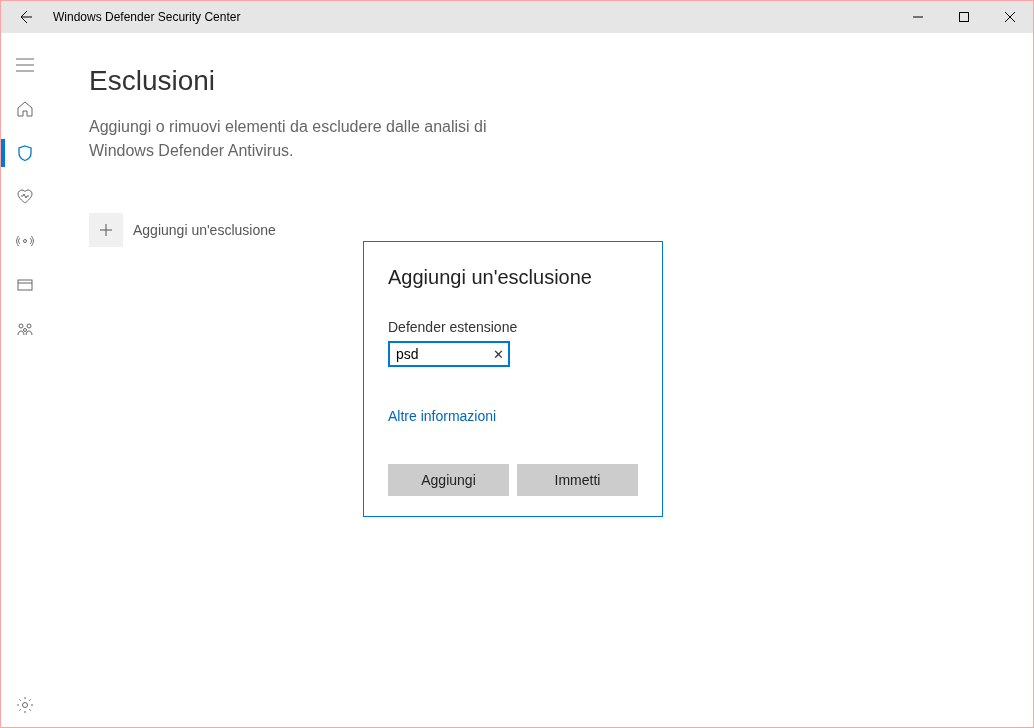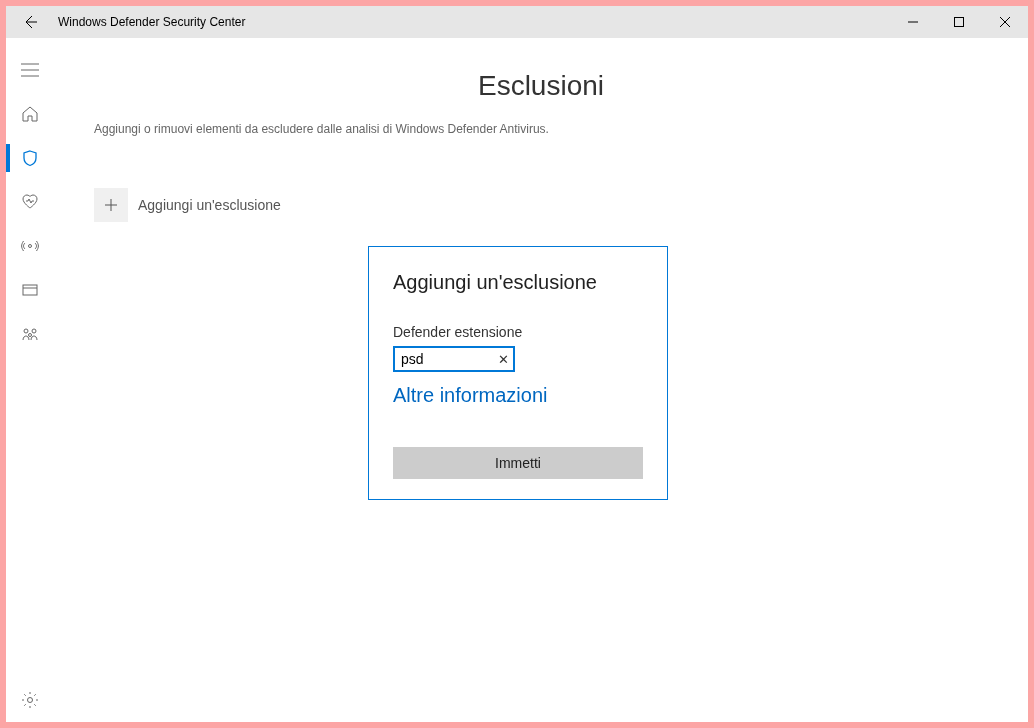--- a/index.html
+++ b/index.html
@@ -1,18 +1,18 @@
 <!DOCTYPE html>
 <html><head>
   <meta charset="utf-8">
   <style>
     * { margin: 0; padding: 0; box-sizing: border-box; font-family: "Segoe UI", -apple-system, sans-serif; }
     html, body { width: 1034px; height: 728px; overflow: hidden; background: #fff; }
 
-    .window { width: 1034px; height: 728px; border: 6px solid #fca5a5; display: flex; flex-direction: column; background: #fff; }
+    .window { width: 1034px; height: 728px; border: 1px solid #fca5a5; display: flex; flex-direction: column; background: #fff; }
 
     
     .titlebar { height: 32px; background: #e6e6e6; display: flex; align-items: center; position: relative; }
     .titlebar .back { width: 48px; height: 32px; display: flex; align-items: center; justify-content: center; cursor: pointer; }
     .titlebar .title { font-size: 12px; color: #000; margin-left: 4px; }
     .titlebar .controls { position: absolute; right: 0; top: 0; height: 32px; display: flex; }
     .titlebar .controls .ctrl { width: 46px; height: 32px; display: flex; align-items: center; justify-content: center; cursor: pointer; }
 
     
     .body { flex: 1; display: flex; position: relative; overflow: hidden; }
@@ -21,34 +21,34 @@
     .sidebar { width: 48px; background: #fff; display: flex; flex-direction: column; align-items: center; padding-top: 10px; position: relative; }
     .sidebar .sb-item { width: 48px; height: 44px; display: flex; align-items: center; justify-content: center; cursor: pointer; color: #555; position: relative; }
     .sidebar .sb-item svg { stroke: #666; }
     .sidebar .sb-item.active::before { content: ""; position: absolute; left: 0; top: 8px; bottom: 8px; width: 4px; background: #0078d7; }
     .sidebar .sb-item.active svg { stroke: #0078d7; }
     .sidebar .sb-spacer { flex: 1; }
     .sidebar .sb-bottom { width: 48px; height: 44px; display: flex; align-items: center; justify-content: center; cursor: pointer; }
 
     
     .main { flex: 1; padding: 32px 40px 0 40px; color: #333; }
-    .page-title { font-size: 28px; font-weight: 350; color: #333; margin-bottom: 18px; text-align: center; }
-    .page-desc { font-size: 12px; color: #666; line-height: 1.5; max-width: 460px; margin-bottom: 50px; }
+    .page-title { font-size: 28px; font-weight: 350; color: #333; margin-bottom: 18px; }
+    .page-desc { font-size: 16px; color: #666; line-height: 1.5; max-width: 460px; margin-bottom: 50px; }
     .add-excl { display: inline-flex; align-items: center; gap: 10px; cursor: pointer; }
     .add-excl .plus-box { width: 34px; height: 34px; background: #f0f0f0; display: flex; align-items: center; justify-content: center; color: #555; font-size: 18px; font-weight: 300; }
     .add-excl .lbl { font-size: 14px; color: #555; }
 
     
     .dialog { position: absolute; left: 362px; top: 208px; width: 300px; border: 1px solid #0078d7; background: #fff; padding: 24px 24px 20px 24px; }
     .dialog-title { font-size: 20px; font-weight: 400; color: #222; margin-bottom: 30px; }
     .dialog-label { font-size: 14px; color: #333; margin-bottom: 6px; }
-    .dialog-input-wrap { position: relative; width: 122px; border: 2px solid #0078d7; height: 26px; display: flex; align-items: center; margin-bottom: 12px; }
+    .dialog-input-wrap { position: relative; width: 122px; border: 2px solid #0078d7; height: 26px; display: flex; align-items: center; margin-bottom: 40px; }
     .dialog-input { border: none; outline: none; width: 100%; padding: 0 22px 0 6px; font-size: 14px; height: 100%; }
     .dialog-input-clear { position: absolute; right: 4px; top: 50%; transform: translateY(-50%); font-size: 13px; color: #333; cursor: pointer; line-height: 1; }
-    .dialog-link { color: #0067c0; font-size: 20px; margin-bottom: 40px; display: inline-block; cursor: pointer; }
+    .dialog-link { color: #0067c0; font-size: 14px; margin-bottom: 40px; display: inline-block; cursor: pointer; }
     .dialog-buttons { display: flex; gap: 8px; }
     .dialog-buttons .dbtn { flex: 1; height: 32px; background: #cccccc; border: none; font-size: 14px; color: #222; cursor: pointer; }
   </style>
 </head>
 <body>
 
 <div class="window">
 
   <div class="titlebar">
     <div class="back">
@@ -153,18 +153,19 @@
 
     <div class="dialog">
       <div class="dialog-title">Aggiungi un'esclusione</div>
       <div class="dialog-label">Defender estensione</div>
       <div class="dialog-input-wrap">
         <input class="dialog-input" type="text" value="psd" style="">
         <span class="dialog-input-clear">✕</span>
       </div>
       <a class="dialog-link">Altre informazioni</a>
       <div class="dialog-buttons">
+        <button class="dbtn">Aggiungi</button>
         <button class="dbtn">Immetti</button>
       </div>
     </div>
 
   </div>
 </div>
 
 </body></html>

